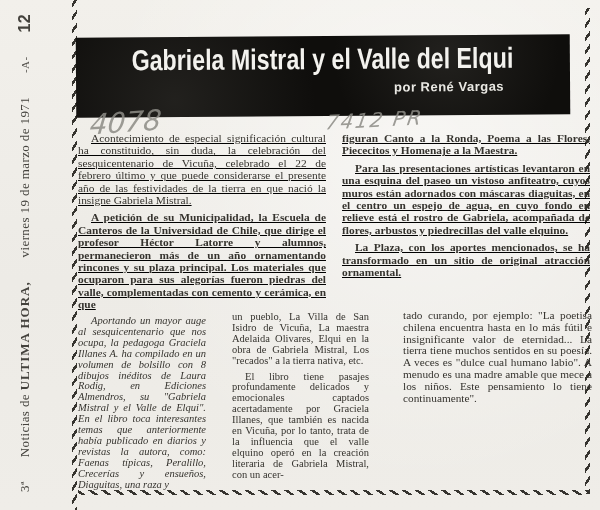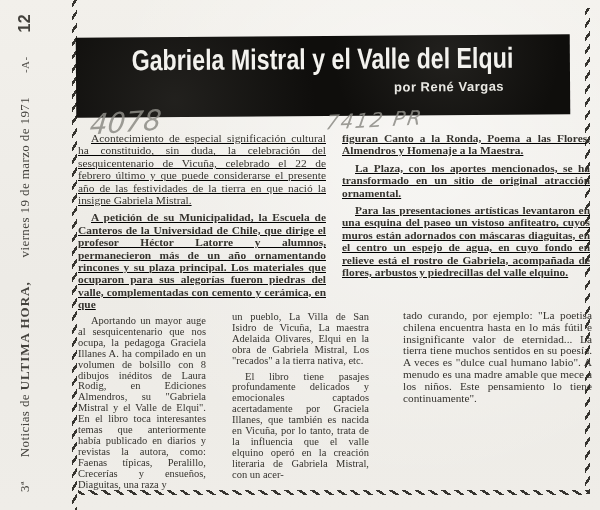--- a/index.html
+++ b/index.html
@@ -81,21 +81,21 @@
   .heavy{font-weight:700;color:#2b2925;}
 
   .cols-top{
     position:absolute;left:78px;top:132px;width:512px;
     display:flex;gap:16px;
     font-size:11.4px;line-height:12.4px;
   }
   .cols-top .col{flex:1;text-decoration:underline;}
 
   .bcol{position:absolute;font-size:10.5px;line-height:10.9px;}
-  .bcol1{left:78px; top:316px;width:128px;}
+  .bcol1{left:78px; top:316px;width:128px;font-style:italic;}
   .bcol2{left:232px;top:312px;width:137px;}
   .bcol3{left:403px;top:310px;width:189px;font-size:11.3px;line-height:11.8px;}
 </style>
 </head>
 <body>
 
 <div class="page">
 
   <div class="margin-strip">
     <span>3ª</span>
@@ -119,23 +119,23 @@
 
   <div class="handwrite hw-left">4078</div>
   <div class="handwrite hw-right">7412 PR</div>
 
   <div class="cols-top txt">
     <div class="col">
       <p class="indent">Acontecimiento de especial significación cultural ha constituido, sin duda, la celebración del sesquicentenario de Vicuña, celebrado el 22 de febrero último y que puede considerarse el presente año de las festividades de la tierra en que nació la insigne Gabriela Mistral.</p>
       <p class="indent heavy">A petición de su Municipalidad, la Escuela de Canteros de la Universidad de Chile, que dirige el profesor Héctor Latorre y alumnos, permanecieron más de un año ornamentando rincones y su plaza principal. Los materiales que ocuparon para sus alegorías fueron piedras del valle, complementadas con cemento y cerámica, en que</p>
     </div>
     <div class="col">
-      <p class="heavy">figuran Canto a la Ronda, Poema a las Flores, Almendros y Homenaje a la Maestra.</p>
+      <p class="heavy">figuran Canto a la Ronda, Poema a las Flores, Piececitos y Homenaje a la Maestra.</p>
+      <p class="indent heavy">Para las presentaciones artísticas levantaron en una esquina del paseo un vistoso anfiteatro, cuyos muros están adornados con máscaras diaguitas, en el centro un espejo de agua, en cuyo fondo en relieve está el rostro de Gabriela, acompañada de flores, arbustos y piedrecillas del valle elquino.</p>
       <p class="indent heavy">La Plaza, con los aportes mencionados, se ha transformado en un sitio de original atracción ornamental.</p>
-      <p class="indent heavy">Para las presentaciones artísticas levantaron en una esquina del paseo un vistoso anfiteatro, cuyos muros están adornados con máscaras diaguitas, en el centro un espejo de agua, en cuyo fondo en relieve está el rostro de Gabriela, acompañada de flores, arbustos y piedrecillas del valle elquino.</p>
     </div>
   </div>
 
   <div class="bcol bcol1 txt">
     <p class="indent">Aportando un mayor auge al sesquicentenario que nos ocupa, la pedagoga Graciela Illanes A. ha compilado en un volumen de bolsillo con 8 dibujos inéditos de Laura Rodig, en Ediciones Almendros, su "Gabriela Mistral y el Valle de Elqui". En el libro toca interesantes temas que anteriormente había publicado en diarios y revistas la autora, como: Faenas típicas, Peralillo, Crecerías y ensueños, Diaguitas, una raza y</p>
   </div>
   <div class="bcol bcol2 txt">
     <p>un pueblo, La Villa de San Isidro de Vicuña, La maestra Adelaida Olivares, Elqui en la obra de Gabriela Mistral, Los "recados" a la tierra nativa, etc.</p>
     <p class="indent">El libro tiene pasajes profundamente delicados y emocionales captados acertadamente por Graciela Illanes, que también es nacida en Vicuña, por lo tanto, trata de la influencia que el valle elquino operó en la creación literaria de Gabriela Mistral, con un acer-</p>
   </div>

